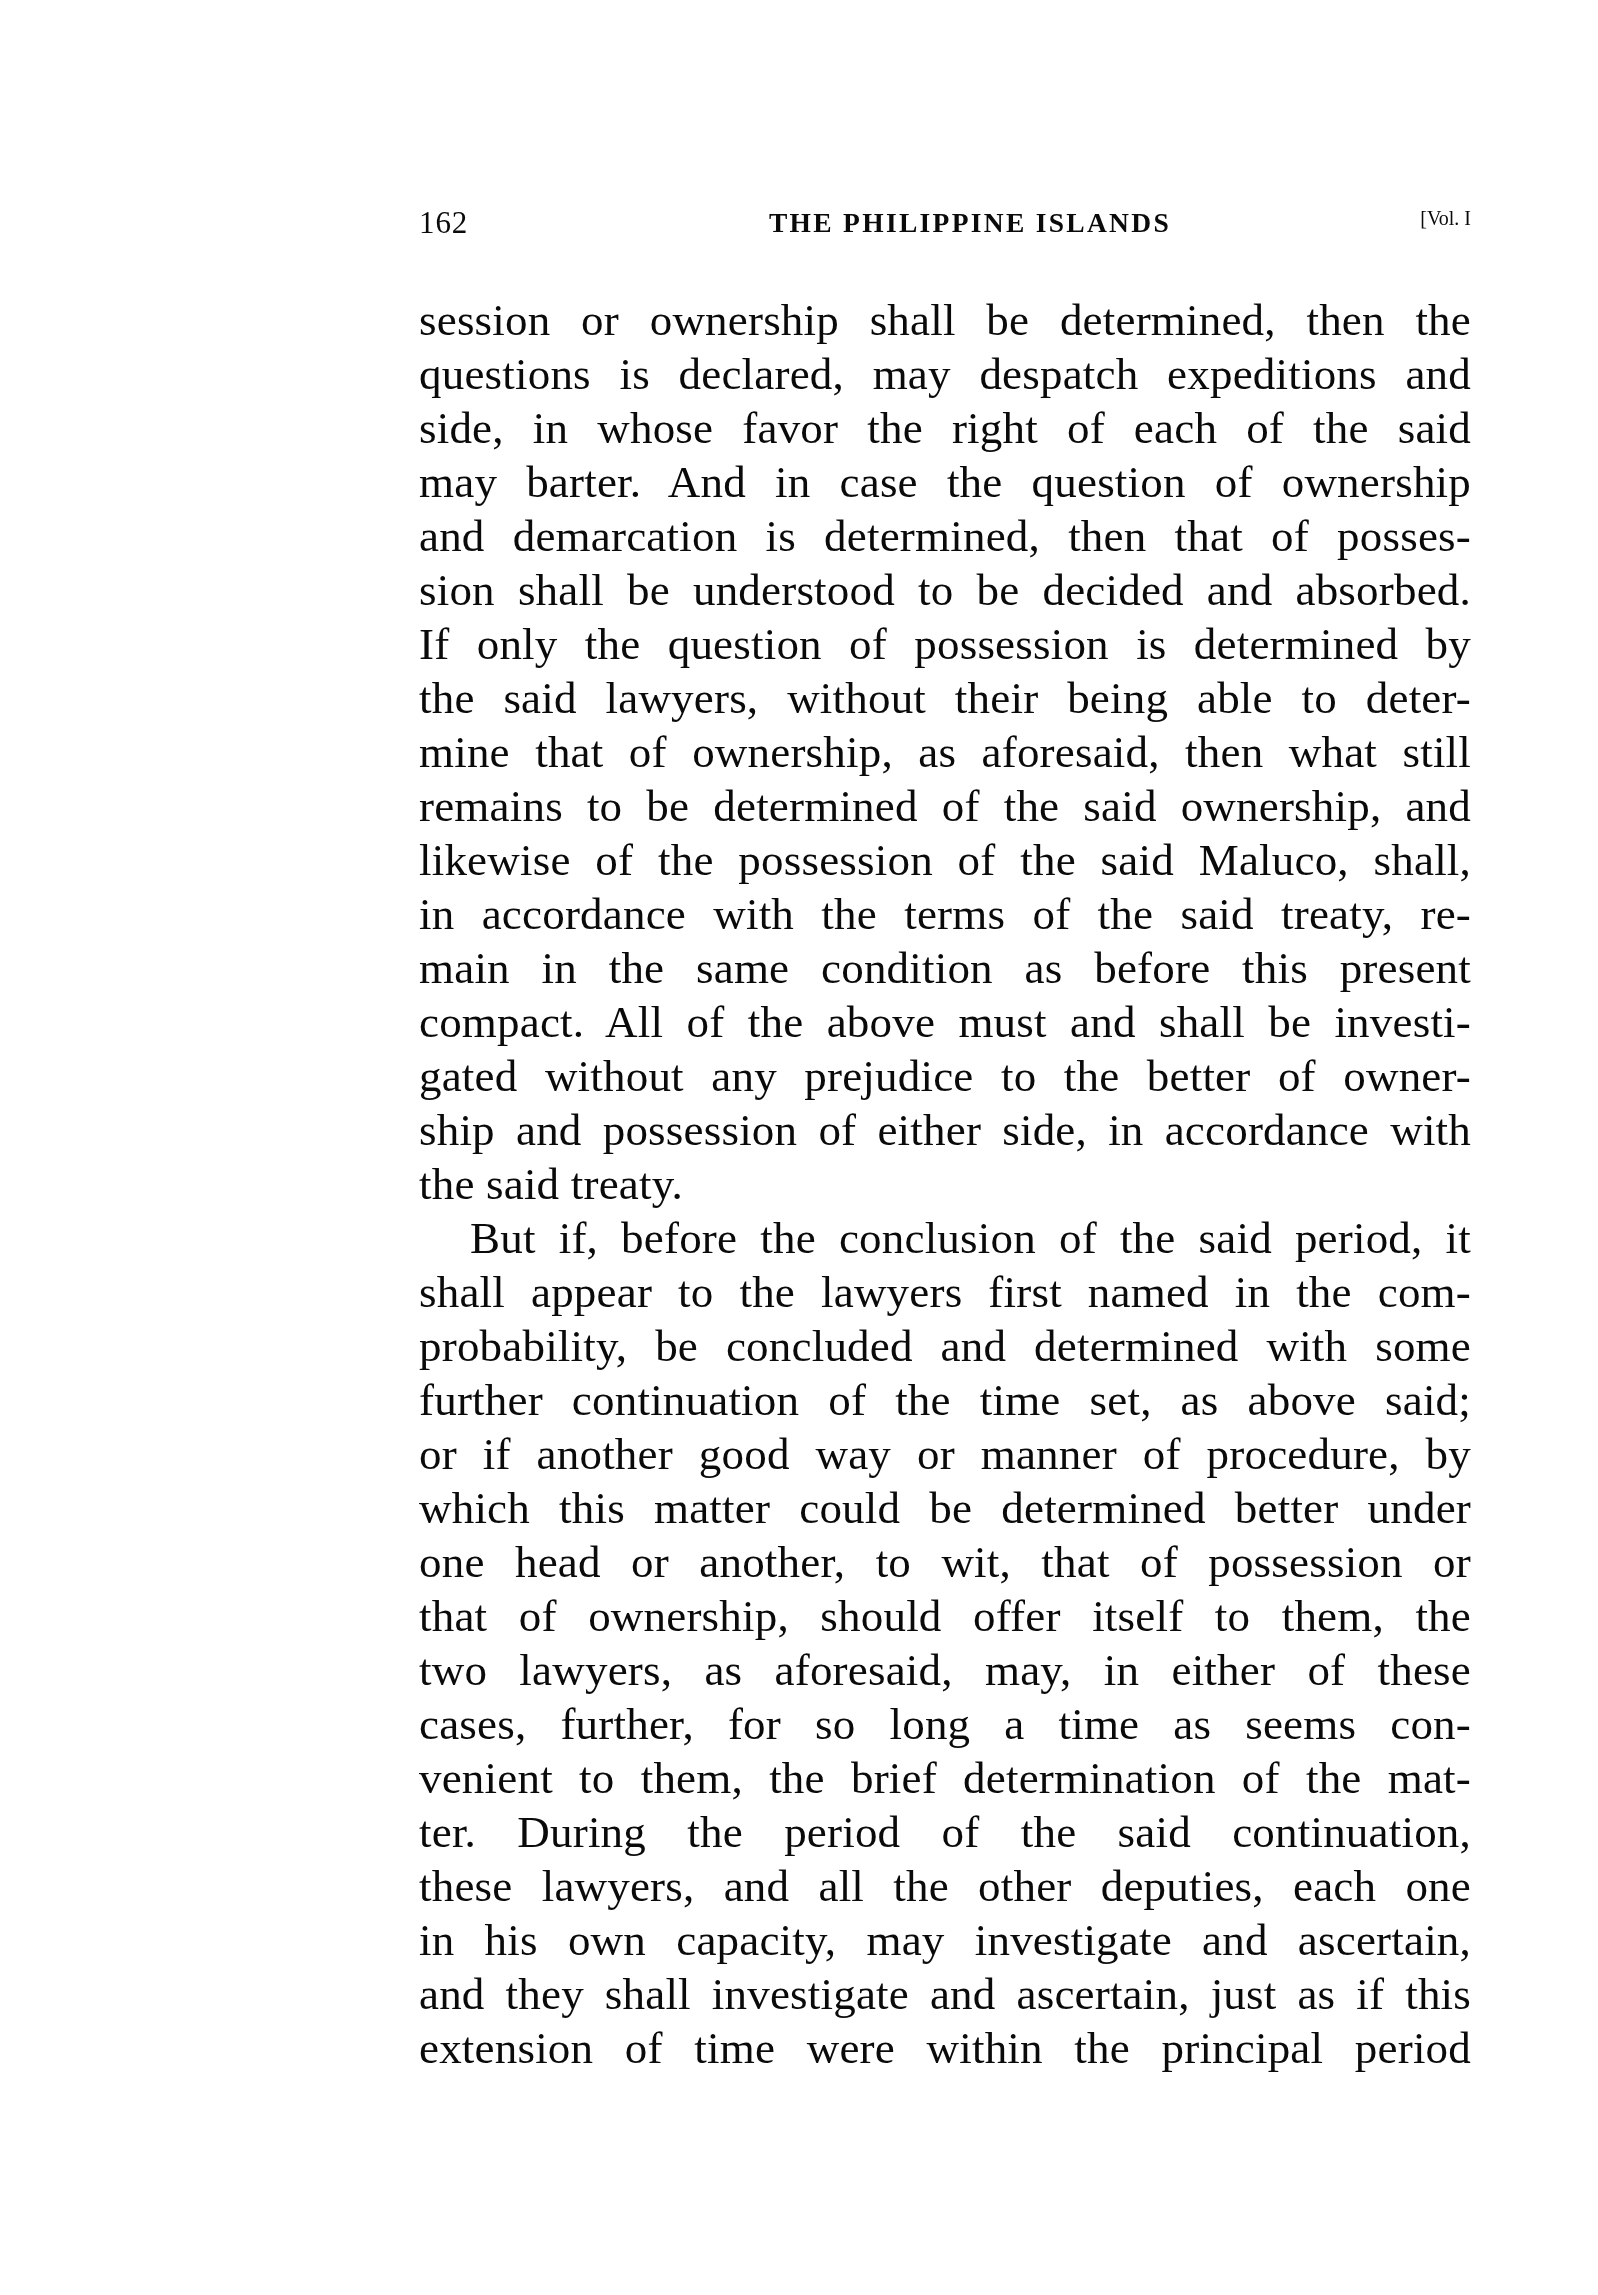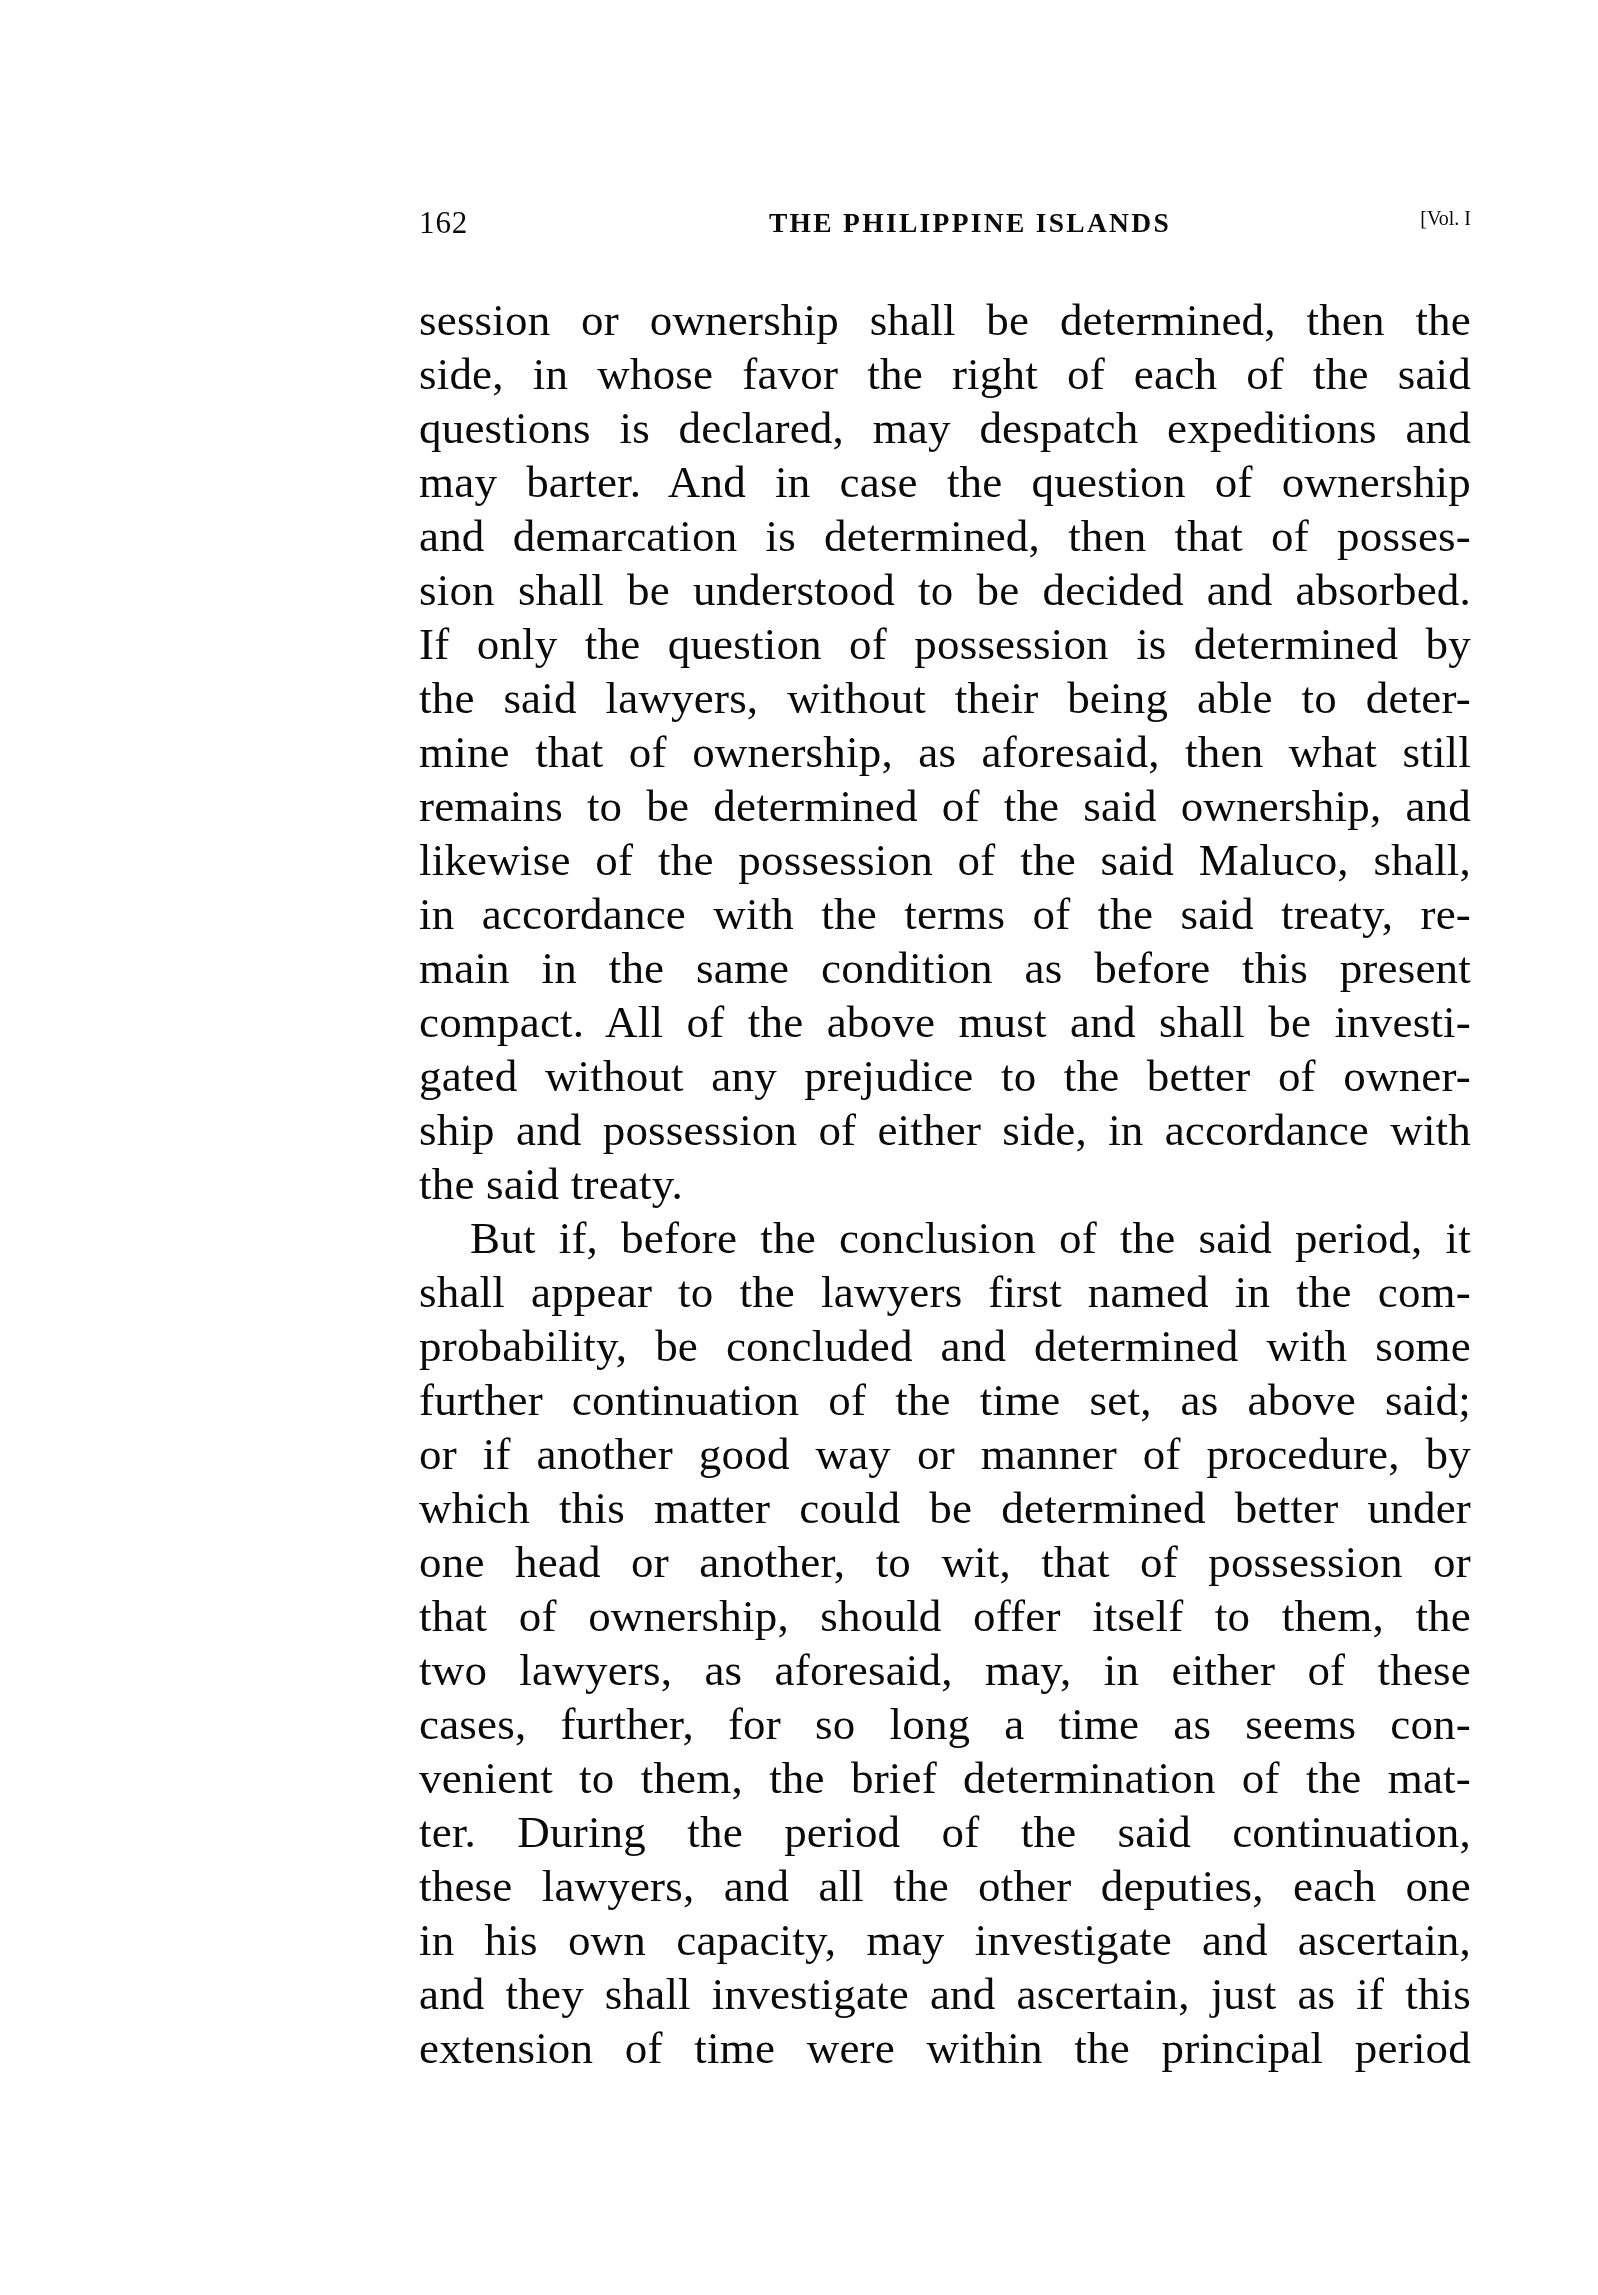--- a/index.html
+++ b/index.html
@@ -86,22 +86,22 @@
 
   <div class="running-head">
     <span class="folio">162</span>
     <span class="title">THE PHILIPPINE ISLANDS</span>
     <span class="vol">[Vol. I</span>
   </div>
 
   <div class="body-text">
     <div>
       <span class="line">session or ownership shall be determined, then the</span>
+      <span class="line">questions is declared, may despatch expeditions and</span>
       <span class="line">side, in whose favor the right of each of the said</span>
-      <span class="line">questions is declared, may despatch expeditions and</span>
       <span class="line">may barter.  And in case the question of ownership</span>
       <span class="line">and demarcation is determined, then that of posses-</span>
       <span class="line">sion shall be understood to be decided and absorbed.</span>
       <span class="line">If only the question of possession is determined by</span>
       <span class="line">the said lawyers, without their being able to deter-</span>
       <span class="line">mine that of ownership, as aforesaid, then what still</span>
       <span class="line">remains to be determined of the said ownership, and</span>
       <span class="line">likewise of the possession of the said Maluco, shall,</span>
       <span class="line">in accordance with the terms of the said treaty, re-</span>
       <span class="line">main in the same condition as before this present</span>

